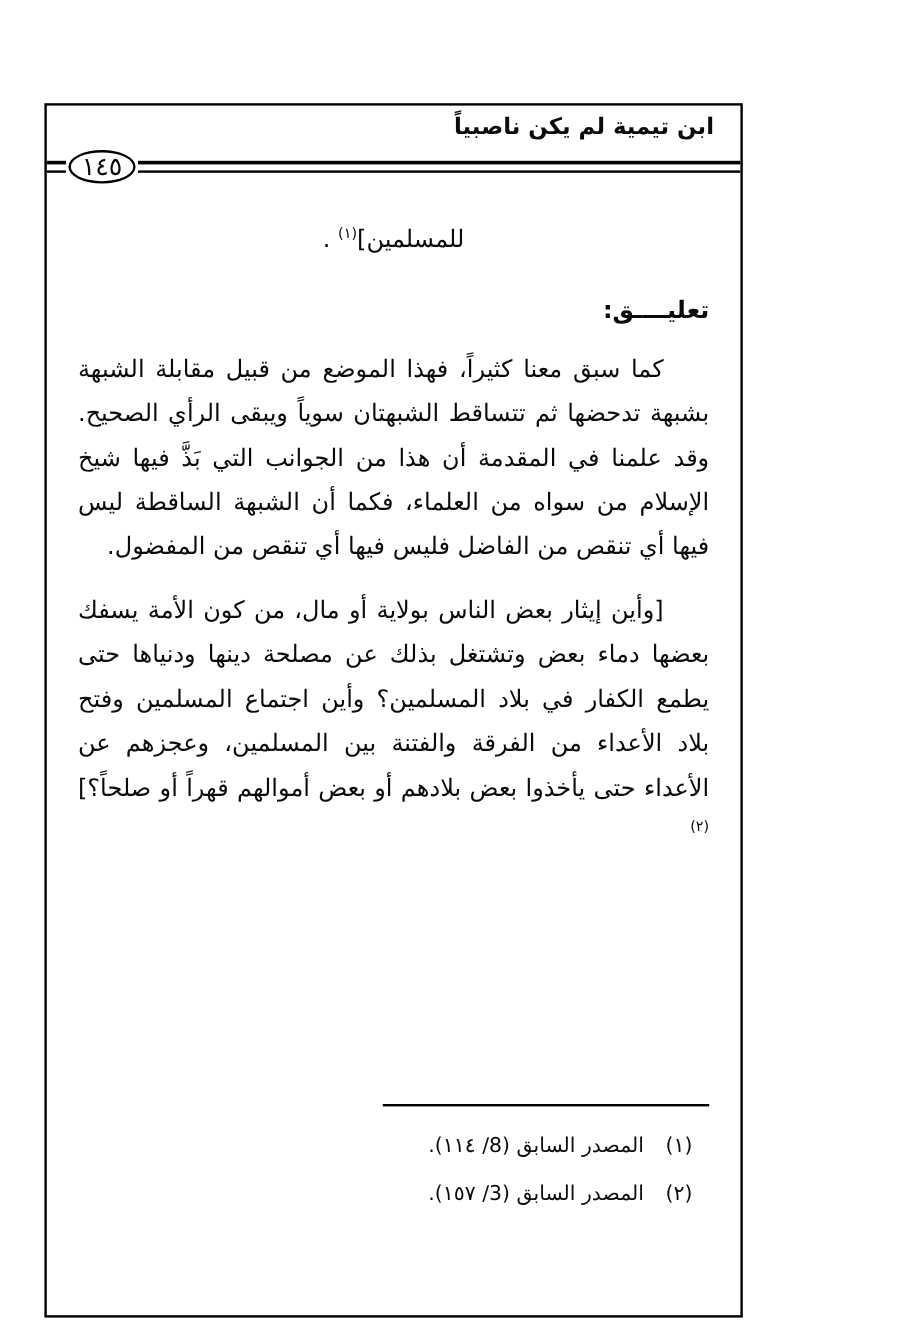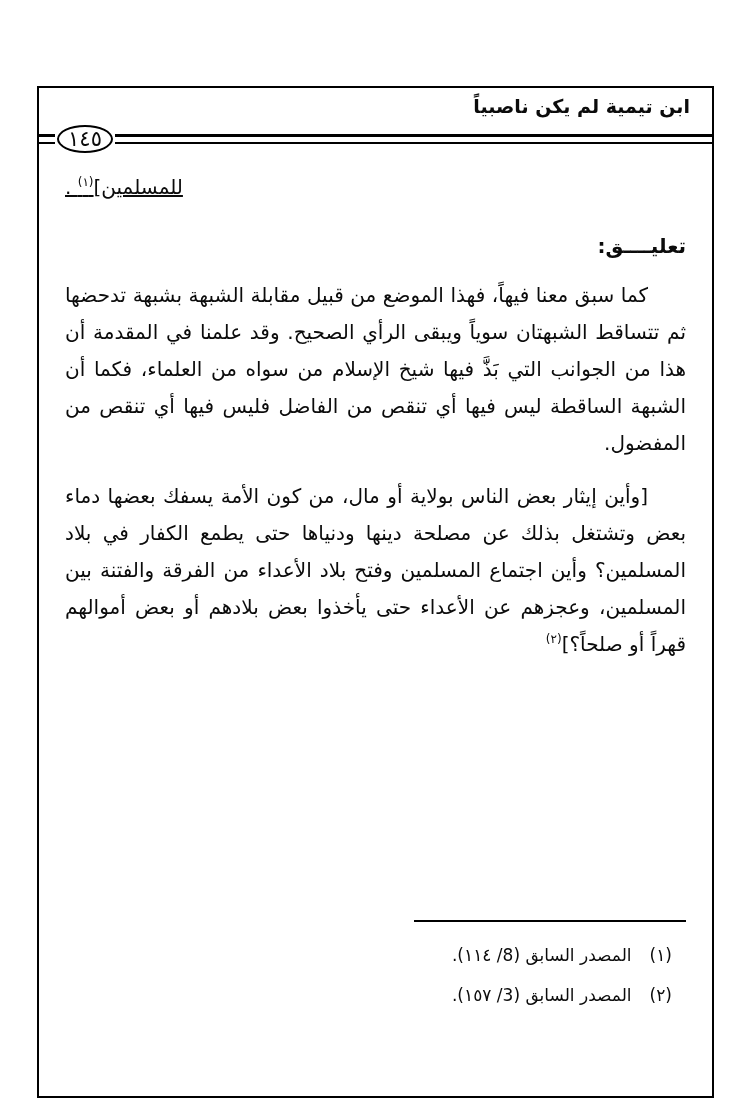--- a/index.html
+++ b/index.html
@@ -12,21 +12,21 @@
     position: relative;
     background: #ffffff;
     color: #0b0b0b;
     font-family: "DejaVu Sans", sans-serif;
     overflow: hidden;
   }
   .frame {
     position: absolute;
     top: 86px;
     left: 37px;
-    width: 677px;
+    width: 582px;
     bottom: 14px;
     border: 2px solid #000;
     box-sizing: border-box;
     background: #ffffff;
   }
   .running-title {
     direction: rtl;
     text-align: right;
     font-weight: bold;
     font-size: 19px;
@@ -61,21 +61,21 @@
     background: #fff;
   }
   .content {
     direction: rtl;
     text-align: justify;
     padding: 16px 26px 0 26px;
     font-size: 20px;
     line-height: 37px;
   }
   p { margin: 0; }
-  .opening { text-align: left; text-decoration: underline; }
+  .opening { margin-top: 12px; text-align: center; }
   sup { font-size: 12px; line-height: 0; }
   .h-comment {
     font-weight: bold;
     font-size: 20px;
     margin-top: 22px;
     text-align: right;
   }
   .para { text-indent: 38px; margin-top: 12px; }
   .lead { font-weight: bold; }
   .quote { margin-top: 16px; }
@@ -115,21 +115,21 @@
     </div>
     <div class="flex1 dline"></div>
   </div>
 
   <div class="content">
 
     <p class="opening"><span>للمسلمين]</span><sup>(١)</sup><span> .</span></p>
 
     <p class="h-comment">تعليــــق:</p>
 
-    <p class="para">كما سبق معنا فيهاً، فهذا الموضع من قبيل مقابلة الشبهة بشبهة تدحضها ثم تتساقط الشبهتان سوياً ويبقى الرأي الصحيح. وقد علمنا في المقدمة أن هذا من الجوانب التي بَذَّ فيها شيخ الإسلام من سواه من العلماء، فكما أن الشبهة الساقطة ليس فيها أي تنقص من الفاضل فليس فيها أي تنقص من المفضول.</p>
+    <p class="para">كما سبق معنا كثيراً، فهذا الموضع من قبيل مقابلة الشبهة بشبهة تدحضها ثم تتساقط الشبهتان سوياً ويبقى الرأي الصحيح. وقد علمنا في المقدمة أن هذا من الجوانب التي بَذَّ فيها شيخ الإسلام من سواه من العلماء، فكما أن الشبهة الساقطة ليس فيها أي تنقص من الفاضل فليس فيها أي تنقص من المفضول.</p>
 
 
     <p class="para quote"><span>[وأين إيثار بعض الناس بولاية أو مال، من كون الأمة يسفك بعضها دماء بعض وتشتغل بذلك عن مصلحة دينها ودنياها حتى يطمع الكفار في بلاد المسلمين؟ وأين اجتماع المسلمين وفتح بلاد الأعداء من الفرقة والفتنة بين المسلمين، وعجزهم عن الأعداء حتى يأخذوا بعض بلادهم أو بعض أموالهم قهراً أو صلحاً؟]</span><sup>(٢)</sup></p>
 
   </div>
 
   <div class="footnotes">
     <div class="fn-sep"></div>
     <div class="fn-row">
       <span class="fn-marker">(١)</span>

